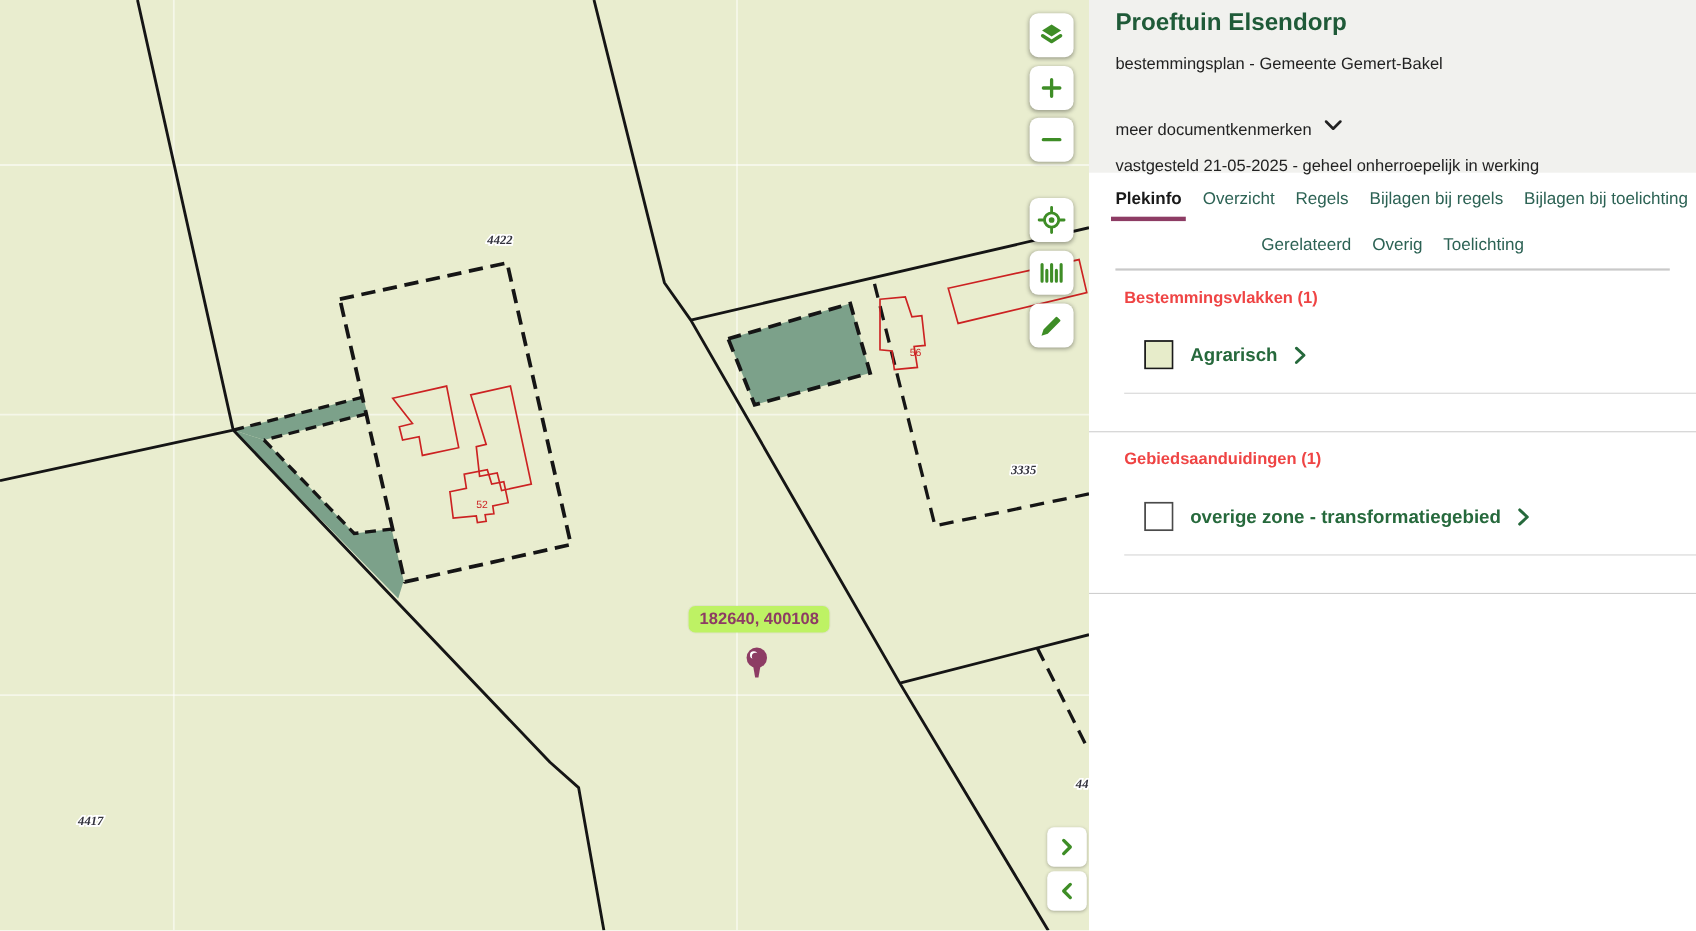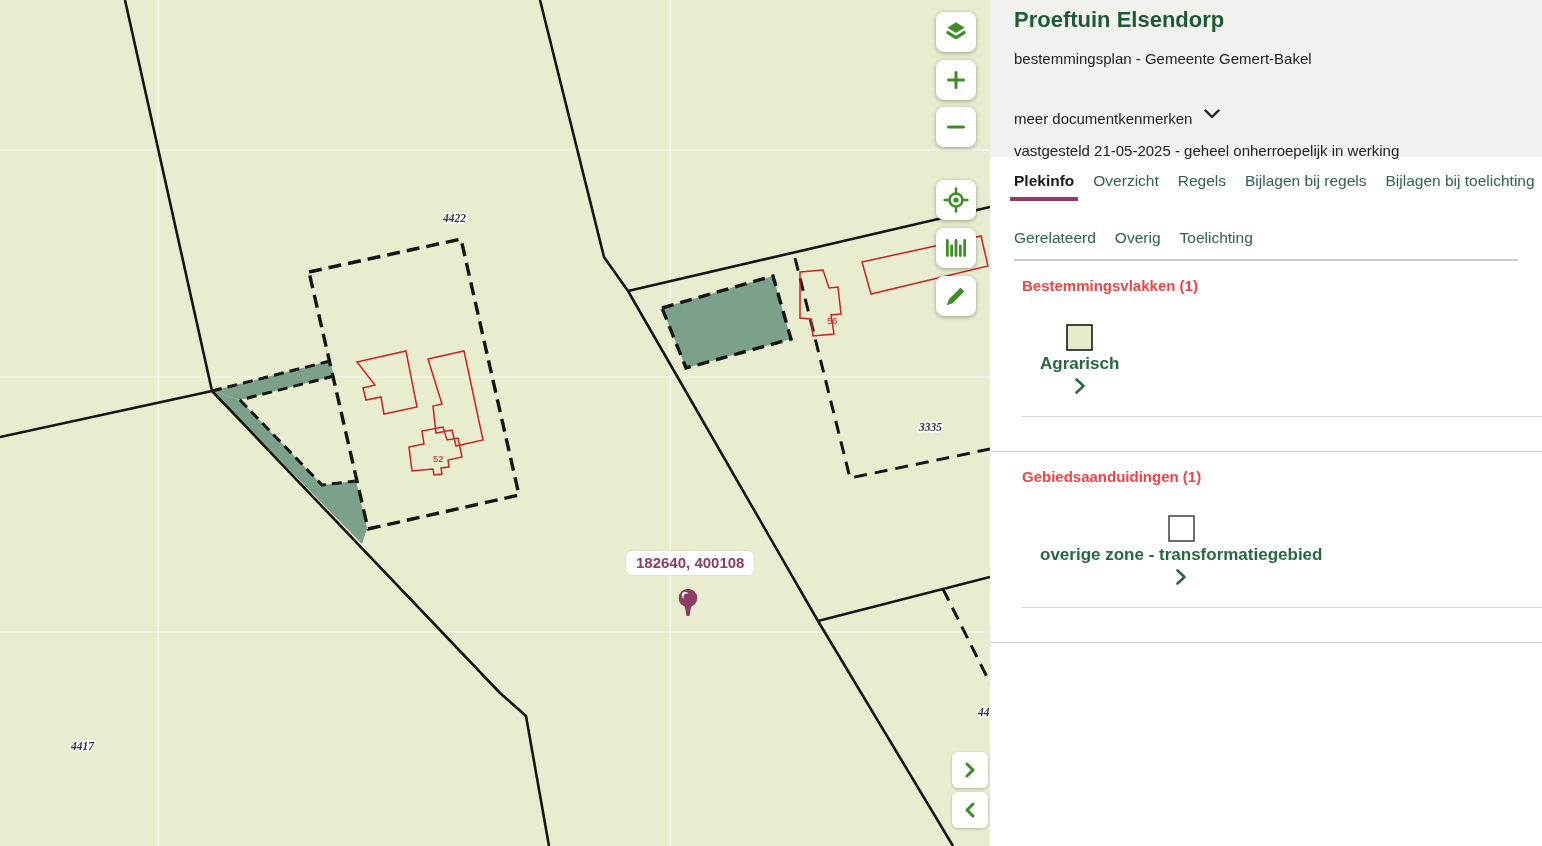--- a/index.html
+++ b/index.html
@@ -3,21 +3,21 @@
 <meta charset="utf-8">
 <style>
   html,body{margin:0;padding:0;}
   body{font-family:"Liberation Sans", sans-serif; color:#222;}
   .stage{position:relative;width:1542px;height:846px;overflow:hidden;background:#fff;}
 
   
   .map{position:absolute;left:0;top:0;width:990px;height:846px;background:#e9edcf;overflow:hidden;}
   .map svg.mapgeo{position:absolute;left:0;top:0;}
 
-  .coord-pill{position:absolute;left:626px;top:551px;background:#ffffff;border-radius:6px;
+  .coord-pill{position:absolute;left:626px;top:551px;background:#bef264;border-radius:6px;
     padding:3px 10px 4px;font-size:15px;font-weight:bold;color:#8d3c64;white-space:nowrap;
     box-shadow:0 0 0 1px rgba(0,0,0,0.04);}
   .pin{position:absolute;left:677px;top:588px;width:22px;height:30px;}
 
   .mapbtn{position:absolute;left:936px;width:40px;height:40px;background:#fff;border-radius:8px;
     box-shadow:0 1px 4px rgba(0,0,0,.35);display:flex;align-items:center;justify-content:center;
     border:none;cursor:pointer;padding:0;}
   .navbtn{position:absolute;left:952px;width:36px;height:36px;background:#fff;border-radius:6px;
     box-shadow:0 1px 3px rgba(0,0,0,.25);display:flex;align-items:center;justify-content:center;
     border:none;cursor:pointer;padding:0;}
@@ -25,27 +25,27 @@
   
   .panel{position:absolute;left:990px;top:0;width:552px;height:846px;background:#fff;box-sizing:border-box;}
   .panel-header{background:#f1f1ee;height:157px;box-sizing:border-box;padding:5px 24px 0;}
   .panel-title{margin:0;font-size:22px;line-height:30px;font-weight:bold;color:#1f5a38;}
   .panel-sub{margin-top:14px;font-size:15px;line-height:20px;color:#222;}
   .panel-more{margin-top:40px;font-size:15px;line-height:20px;color:#222;display:flex;align-items:flex-start;gap:12px;cursor:pointer;width:max-content;}
   .panel-status{margin-top:12px;font-size:15px;line-height:20px;color:#222;}
 
   .tabs{padding:14px 24px 0;}
   .tabrow{display:flex;gap:19px;flex-wrap:nowrap;}
-  .tabrow + .tabrow{margin-top:27px;}
+  .tabrow + .tabrow{margin-top:12px;justify-content:center;}
   .tab{font-size:15.5px;line-height:20px;color:#2c6254;cursor:pointer;white-space:nowrap;padding-bottom:6px;}
   .tab.active{color:#1a1a1a;font-weight:bold;border-bottom:4px solid #8d3c64;padding-left:4px;padding-right:4px;margin-left:-4px;margin-right:-4px;}
   .tabs-divider{height:2px;background:#c9c9c9;margin-top:5px;}
 
   .section-title{margin:16px 0 0 32px;font-size:15px;font-weight:bold;color:#ef4444;}
-  .item{display:flex;align-items:center;gap:3px;margin:30px 0 0 50px;cursor:pointer;width:max-content;flex-direction:column;}
+  .item{display:flex;align-items:center;gap:15px;margin:30px 0 0 50px;cursor:pointer;width:max-content;}
   .item-label{font-size:17px;font-weight:bold;color:#26693c;}
   .divider-indent{height:1px;background:#d6d6d6;margin:21px 0 0 32px;}
   .divider-full{height:1px;background:#cfcfcf;margin:34px 0 0 0;}
   .s2-title{}
   .swatch-0 rect{stroke:#1a1a1a;stroke-width:1.6;}
   .swatch-1 rect{stroke:#4a4a4a;stroke-width:1.6;}
 </style>
 </head>
 <body>
 

